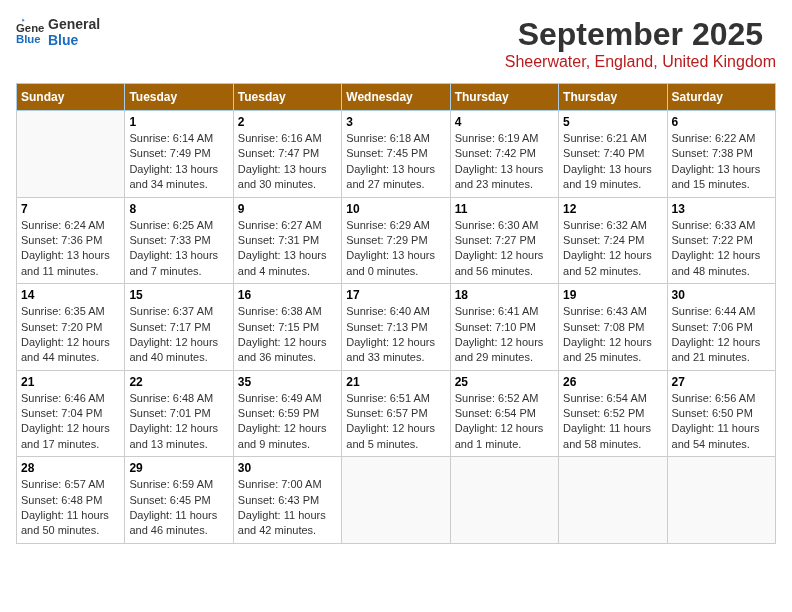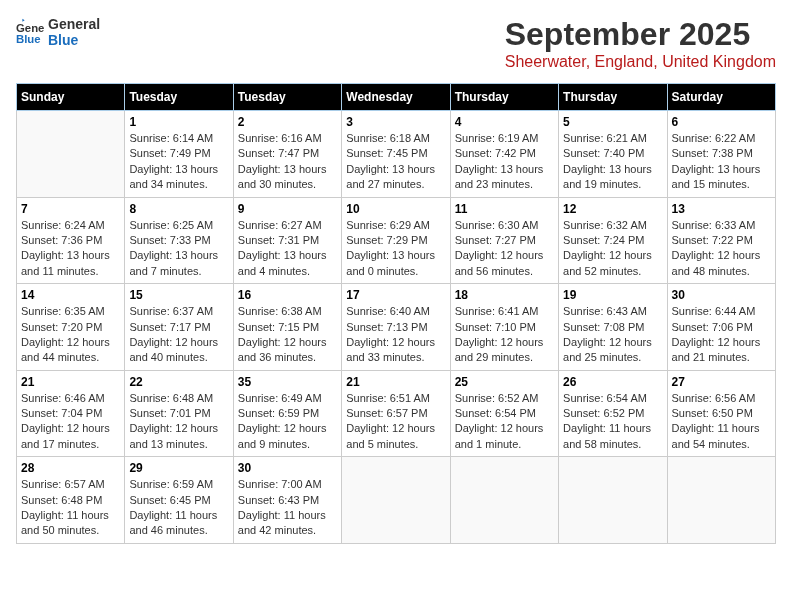--- a/index.html
+++ b/index.html
@@ -19,38 +19,38 @@
     .logo {
       display: flex;
       align-items: center;
       gap: 4px;
     }
     .logo-icon {
       width: 28px;
       height: 28px;
     }
     .title-block {
-      text-align: left;
+      text-align: center;
     }
     .month-title {
       font-size: 32px;
       font-weight: bold;
       color: #333;
     }
     .location {
       font-size: 16px;
       color: #b91c1c;
     }
     table {
       width: 100%;
       border-collapse: collapse;
       font-size: 11px;
     }
     thead tr th {
-      background-color: #000000;
+      background-color: #a16207;
       color: #fff;
       padding: 6px 4px;
       text-align: left;
       font-size: 12px;
       font-weight: bold;
       border: 1px solid #aacde8;
     }
     tbody tr td {
       border: 1px solid #ccc;
       vertical-align: top;

